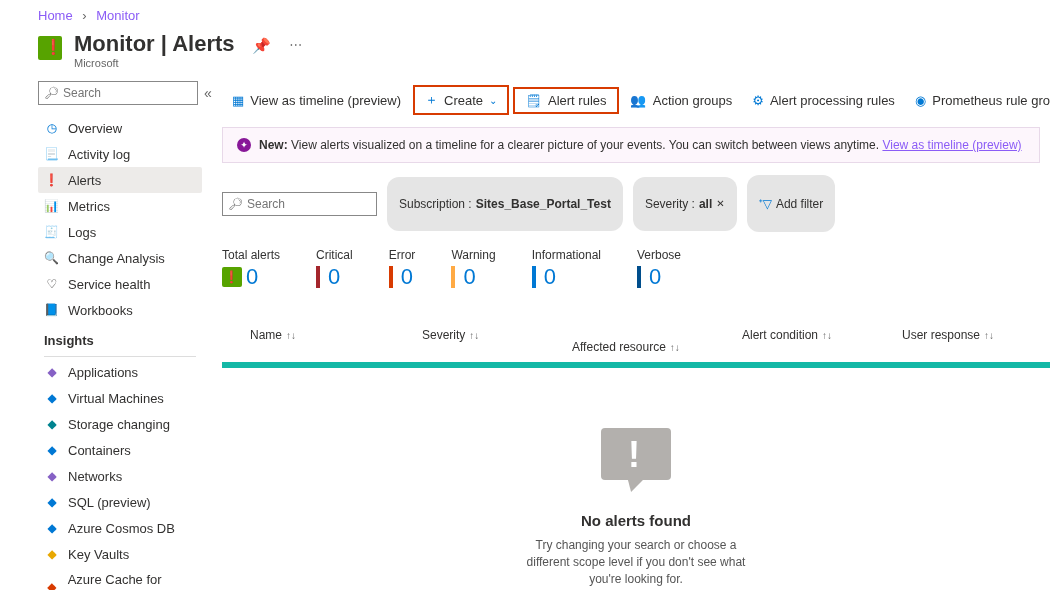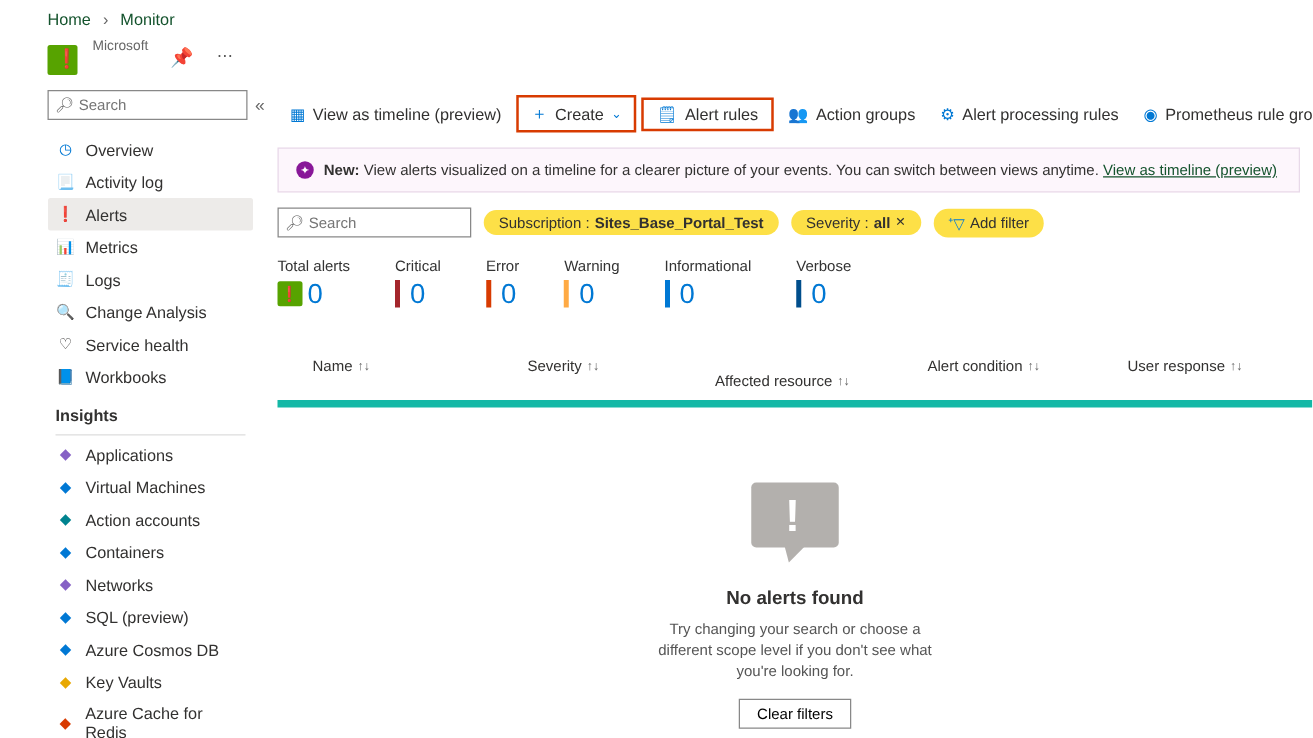--- a/index.html
+++ b/index.html
@@ -1,17 +1,17 @@
 <!DOCTYPE html>
 <html><head>
 <meta charset="utf-8">
 <style>
   * { box-sizing: border-box; margin: 0; padding: 0; }
   body { font-family: "Segoe UI", -apple-system, sans-serif; font-size: 13px; color: #323130; background: #fff; width: 1050px; height: 590px; overflow: hidden; }
-  a { color: #14532d; text-decoration: none; cursor: pointer; margin-top: 44px; }
+  a { color: #8b5cf6; text-decoration: none; cursor: pointer; margin-top: 44px; }
 
   .breadcrumb { padding: 8px 38px; font-size: 13px; }
   .breadcrumb .sep { color: #666; padding: 0 6px; }
 
   .header { display: flex; align-items: flex-start; padding: 0 38px 10px; gap: 12px; }
   .header .logo { width: 24px; height: 24px; background: #57a300; position: relative; margin-top: 5px; border-radius: 2px;}
   .header .logo::after { content: "❗"; color: #fff; position: absolute; left: 6px; top: 2px; font-size: 15px; }
   .header .titlewrap { flex: 0 0 auto; }
   .header h1 { font-size: 22px; font-weight: 600; }
   .header .sub { font-size: 11px; color: #666; }
@@ -42,21 +42,21 @@
   .tsep { width:1px; height:18px; background:#ccc; margin:0 8px; }
 
   .banner { margin: 4px 10px 12px 0; padding: 10px 14px; background: #fdf6fc; border: 1px solid #e8d9e9; font-size: 12px; display:flex; align-items:center; gap:8px; }
   .banner .bicon { width:14px;height:14px;border-radius:50%;background:#881798;color:#fff;display:inline-flex;align-items:center;justify-content:center;font-size:9px; flex-shrink:0;}
   .banner b { font-weight: 600; }
 
   .filters { display: flex; align-items: center; gap: 10px; margin-bottom: 16px; }
   .filters .fsearch { position: relative; }
   .filters .fsearch input { width: 155px; height: 24px; padding: 0 6px 0 24px; border: 1px solid #888; font-size: 12px; }
   .filters .fsearch .sicon { position: absolute; left: 6px; top: 5px; color: #666; font-size:12px;}
-  .pill { background: #fde047; border-radius: 12px; padding: 3px 12px; font-size: 12px; cursor: pointer; display:inline-flex; align-items:center; gap:4px;}
+  .pill { background: #e5e5e5; border-radius: 12px; padding: 20px 12px; font-size: 12px; cursor: pointer; display:inline-flex; align-items:center; gap:4px;}
   .pill b { font-weight: 600; }
   .pill .x { font-size: 10px; }
   .pill.add .ticon { color: #0078d4; }
 
   .sev-row { display: flex; gap: 36px; margin-bottom: 20px; }
   .sev { }
   .sev .label { font-size: 12px; color: #333; margin-bottom: 4px; }
   .sev .val { font-size: 22px; color: #0078d4; padding-left: 8px; border-left: 4px solid; line-height:1; }
   .sev.total .val { border:none; padding-left:0; display:flex;align-items:center;gap:4px;}
   .sev.total .badge { width:20px;height:20px;background:#57a300;display:inline-flex;align-items:center;justify-content:center;color:#fff;font-size:12px;border-radius:2px;}
@@ -89,20 +89,21 @@
 
 <div class="breadcrumb">
   <a>Home</a>
   <span class="sep">›</span>
   <a>Monitor</a>
 </div>
 
 <div class="header">
   <div class="logo"></div>
   <div class="titlewrap">
+    <h1>Monitor | Alerts</h1>
     <div class="sub">Microsoft</div>
   </div>
   <span class="pin">📌</span>
   <span class="dots">⋯</span>
 </div>
 
 <div class="main">
   <div class="sidebar">
     <div class="side-search">
       <div style="position:relative">
@@ -149,21 +150,21 @@
         <div class="nav-item">
           <span class="nicon" style="color:#8661c5">◆</span>
           <span>Applications</span>
         </div>
         <div class="nav-item">
           <span class="nicon" style="color:#0078d4">◆</span>
           <span>Virtual Machines</span>
         </div>
         <div class="nav-item">
           <span class="nicon" style="color:#00838f">◆</span>
-          <span>Action accounts</span>
+          <span>Storage changing</span>
         </div>
         <div class="nav-item">
           <span class="nicon" style="color:#0078d4">◆</span>
           <span>Containers</span>
         </div>
         <div class="nav-item">
           <span class="nicon" style="color:#8661c5">◆</span>
           <span>Networks</span>
         </div>
         <div class="nav-item">

